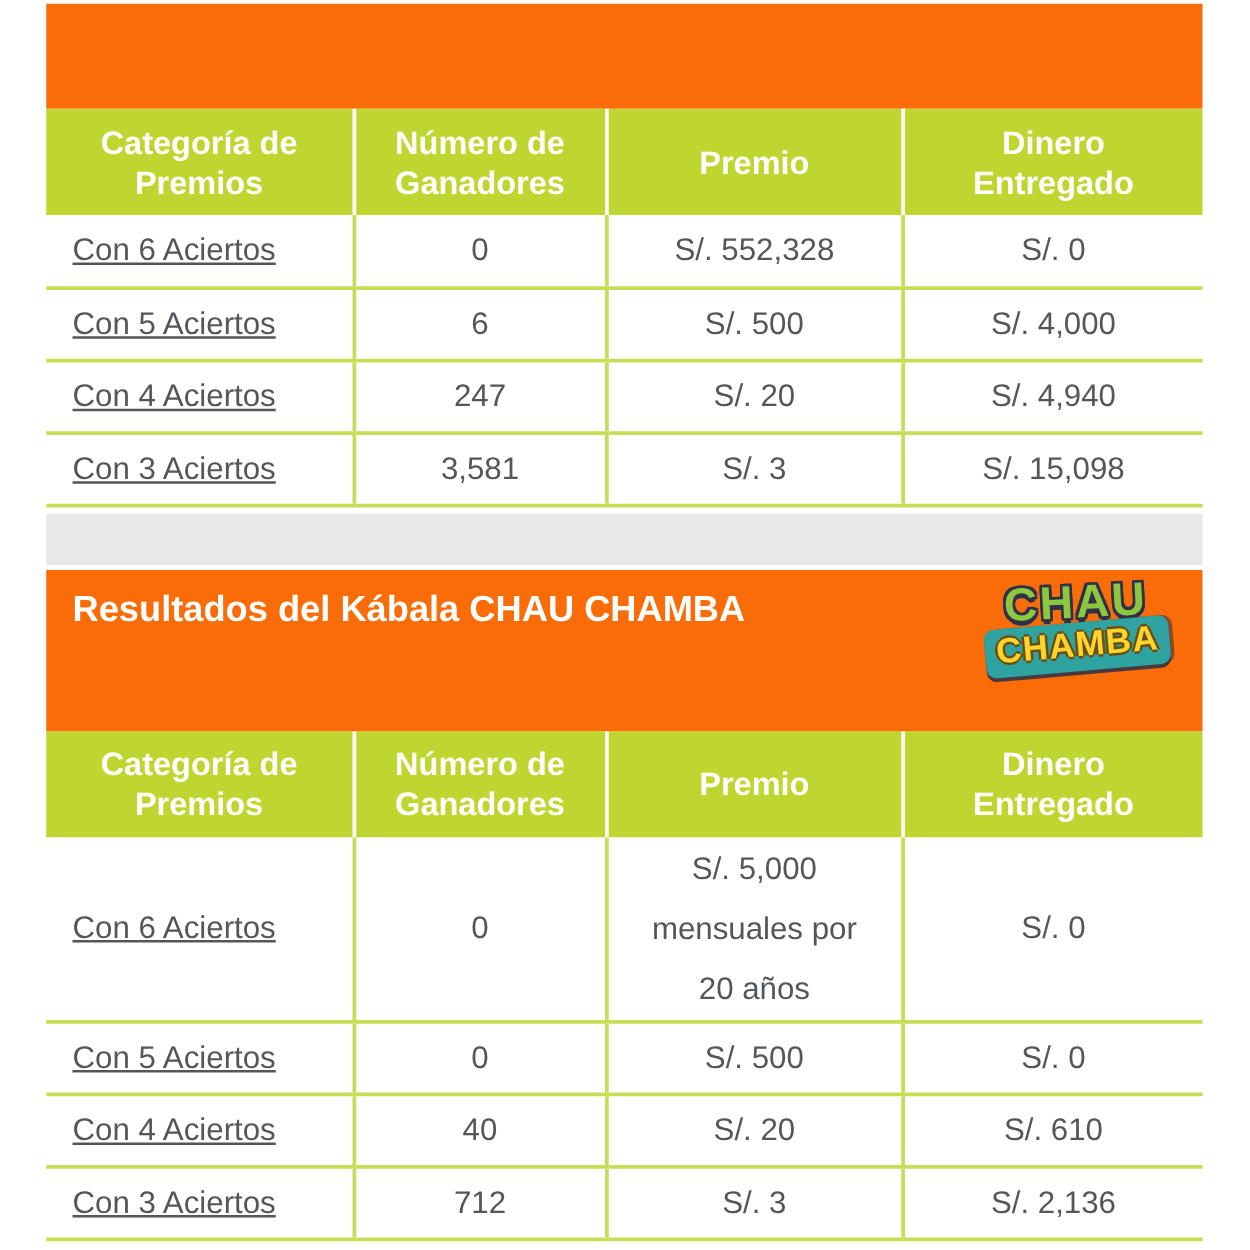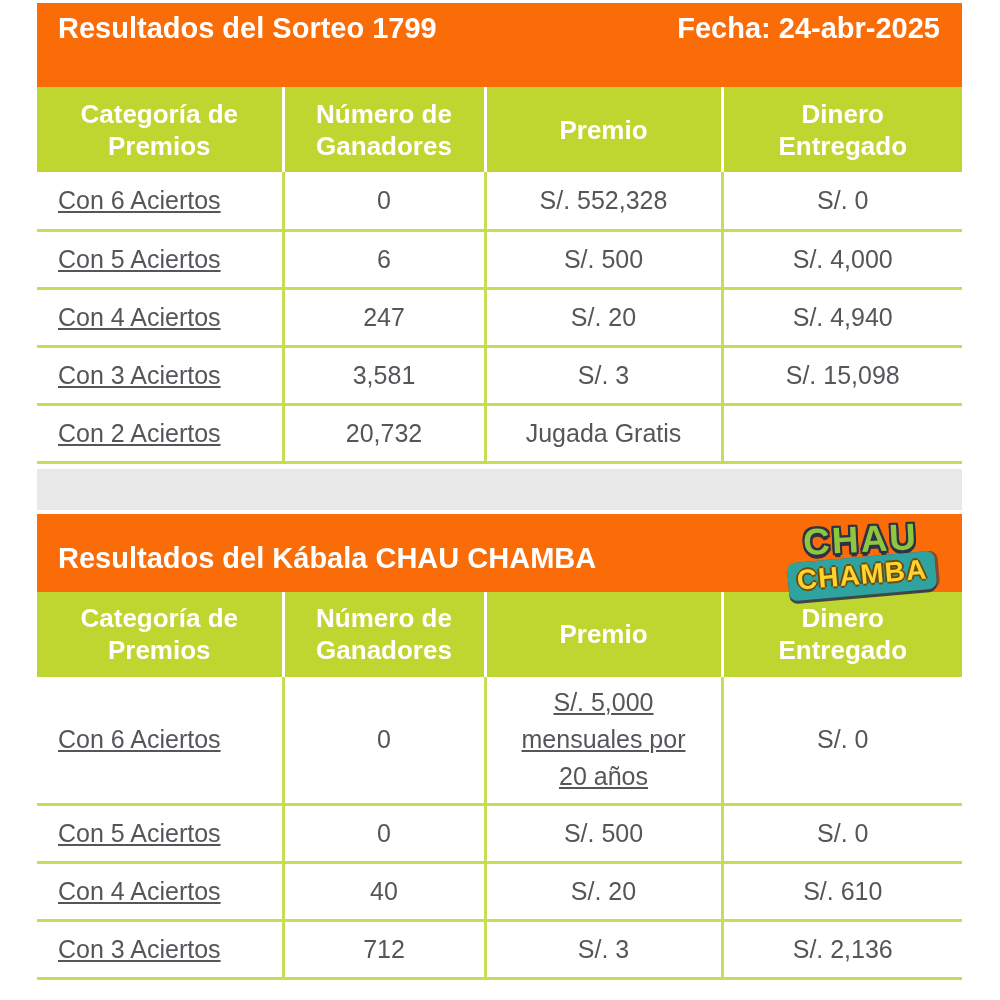--- a/index.html
+++ b/index.html
@@ -16,21 +16,21 @@
     background: #F96C07;
     color: #ffffff;
     font-weight: bold;
     font-size: 29px;
     line-height: 35px;
     box-sizing: border-box;
     padding: 8px 22px 0 21px;
   }
   .orange-header .line1 { display: flex; justify-content: space-between; }
   .h1 { height: 84px; }
-  .h2 { height: 78px; padding-top: 27px; position: relative; }
+  .h2 { height: 129px; padding-top: 15px; position: relative; }
 
   
   table { border-collapse: collapse; width: 925px; table-layout: fixed; }
   thead th {
     background: #BED62F;
     color: #ffffff;
     font-size: 26px;
     font-weight: bold;
     line-height: 32px;
     height: 85px;
@@ -51,22 +51,21 @@
     border-bottom: 3px solid #C9DC55;
     white-space: nowrap;
   }
   tbody td:first-child { text-align: left; padding-left: 21px; text-decoration: underline; }
   tbody td + td { border-left: 3px solid #C9DC55; }
   tr.tall td { height: 128px; }
   td.multiline span {
     display: inline-block;
     white-space: normal;
     max-width: 170px;
-    line-height: 37px;
-    text-decoration: underline;
+    line-height: 48px;
   }
 
   
   .gray-band { height: 41px; background: #E8E8E8; margin: 5px 0 4px 0; }
 
   
   .logo {
     position: absolute;
     top: 8px; right: 18px;
     width: 165px;
@@ -100,24 +99,20 @@
     text-shadow: 2px 0 0 #6B4F10, -2px 0 0 #6B4F10, 0 2px 0 #6B4F10, 0 -2px 0 #6B4F10;
   }
 </style>
 </head>
 <body>
 
 <div class="page">
 
   <section>
     <header class="orange-header h1">
-      <div class="line1">
-        <span>Resultados del Sorteo 1799</span>
-        <span>Fecha: 24-abr-2025</span>
-      </div>
     </header>
 
     <table>
       <colgroup>
         <col style="width:246px">
           <col style="width:202px">
           <col style="width:237px">
           <col style="width:240px">
       </colgroup>
       <thead>
@@ -145,26 +140,20 @@
           <td>Con 4 Aciertos</td>
           <td>247</td>
           <td>S/. 20</td>
           <td>S/. 4,940</td>
         </tr>
         <tr>
           <td>Con 3 Aciertos</td>
           <td>3,581</td>
           <td>S/. 3</td>
           <td>S/. 15,098</td>
-        </tr>
-        <tr>
-          <td>Con 2 Aciertos</td>
-          <td>20,732</td>
-          <td>Jugada Gratis</td>
-          <td></td>
         </tr>
       </tbody>
     </table>
   </section>
 
   <div class="gray-band"></div>
 
   <section>
     <header class="orange-header h2">
       <div>Resultados del Kábala CHAU CHAMBA</div>

